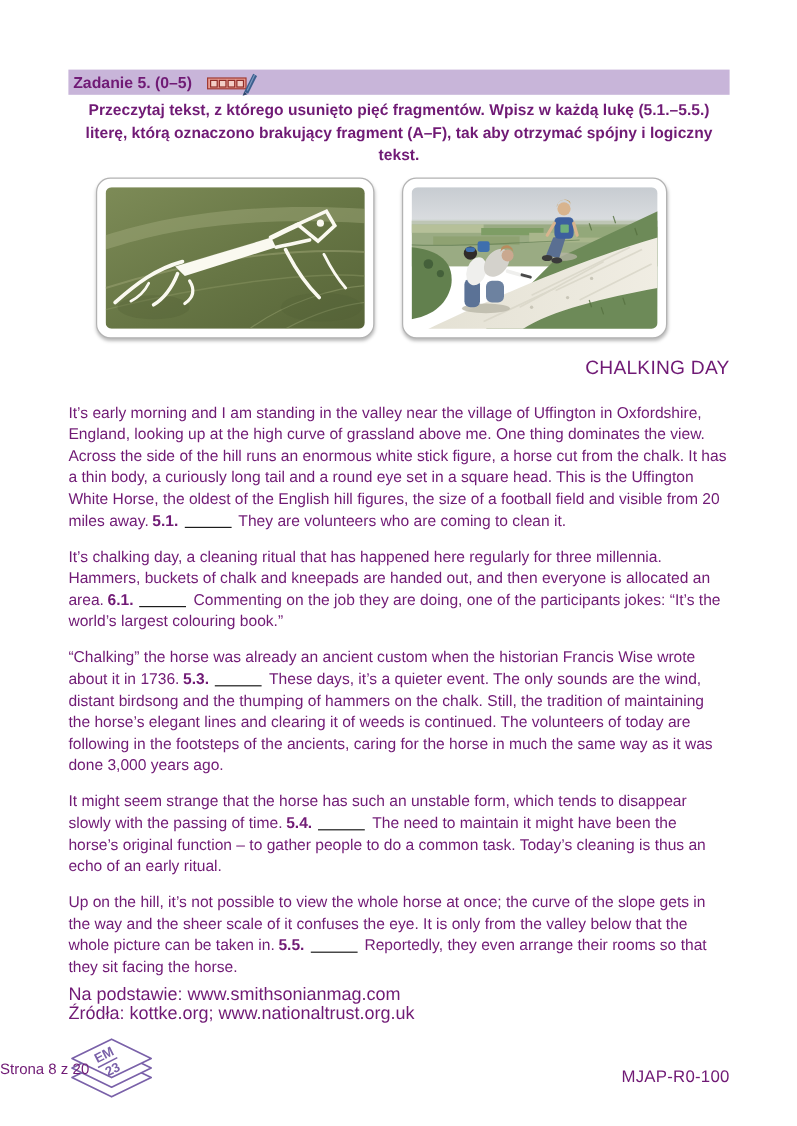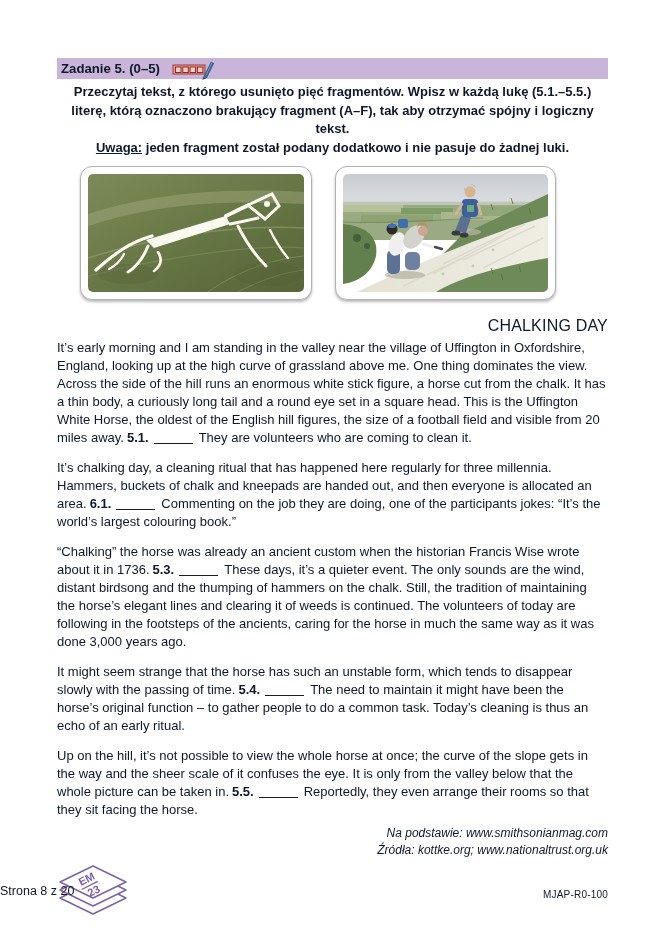--- a/index.html
+++ b/index.html
@@ -1,21 +1,21 @@
 <!DOCTYPE html>
 <html><head>
 <meta charset="utf-8">
 <style>
   html,body{margin:0;padding:0;background:#ffffff;}
   .page{
     position:relative;
     width:664px;height:938px;
     background:#ffffff;
     font-family:"Liberation Sans", sans-serif;
-    color:#0f172a;
+    color:#701a75;
     box-sizing:border-box;
     padding:58px 56px 0 57px;
     overflow:hidden;
   }
   .task-header{
     background:#c8b5d9;
     height:21px;
     display:flex;align-items:center;
     padding-left:4px;
     font-size:13.2px;font-weight:bold;
@@ -25,31 +25,31 @@
   .uwaga{text-decoration:underline;}
   .photos{display:flex;gap:23px;margin:9px 0 0 23px;}
   .frame{
     margin:0;background:#ffffff;
     border:1px solid #b3b3b3;border-radius:12px;
     padding:7px;box-shadow:0 2px 3px rgba(0,0,0,.28);
   }
   .frame svg{display:block;border-radius:5px;}
   .title{margin:17px 0 0;text-align:right;font-size:16px;font-weight:normal;letter-spacing:.2px;}
   .para{margin:12px 0 0;font-size:13px;line-height:18px;}
-  .para.first{margin-top:4px;}
+  .para.first{margin-top:18px;}
   .gap-num{margin-left:3px;}
   .blank{
     display:inline-block;width:39px;height:5px;
     border-bottom:1.5px solid #1c1c1c;
     margin:0 6px 0 5px;vertical-align:-2px;
   }
-  .sources{margin-top:6px;text-align:right;font-size:12px;line-height:16.5px;font-style:italic;}
+  .sources{margin-top:6px;font-size:15px;line-height:16.5px;}
   .footer-logo{position:absolute;left:57px;top:864px;}
   .page-num{position:absolute;left:0;right:0;top:884px;font-size:12.5px;}
-  .doc-code{position:absolute;right:56px;top:889px;font-size:10px;letter-spacing:.2px;}
+  .doc-code{position:absolute;right:56px;top:889px;font-size:14px;letter-spacing:.2px;}
 </style>
 </head>
 <body>
 
 <div class="page">
 
   <div class="task-header">
     <span>Zadanie 5. (0–5)</span>
     <span class="transfer-icon">
       <svg width="44" height="21" viewBox="0 0 44 21" aria-hidden="true">
@@ -60,21 +60,20 @@
         <rect x="25.4" y="8" width="5.5" height="5.5" fill="#f3cec6" stroke="#8f2d28" stroke-width="1"></rect>
         <path d="M31.5,17.5 L39,2.5 L42.2,4.3 L34.8,19.2 Z" fill="#3c5f8e"></path>
         <path d="M40.2,3.2 L34,16.5" stroke="#7b98bf" stroke-width="1" fill="none"></path>
         <path d="M31.5,17.5 L30.2,20.8 L34.2,19.5 Z" fill="#2b466b"></path>
       </svg>
     </span>
   </div>
 
   <div class="instructions">
     <div>Przeczytaj tekst, z którego usunięto pięć fragmentów. Wpisz w każdą lukę (5.1.–5.5.) literę, którą oznaczono brakujący fragment (A–F), tak aby otrzymać spójny i logiczny tekst.</div>
-    <div><span class="uwaga">Uwaga:</span><span> jeden fragment został podany dodatkowo i nie pasuje do żadnej luki.</span></div>
   </div>
 
   <div class="photos">
     <figure class="frame">
       <svg width="216" height="118" viewBox="0 0 216 118">
         <defs>
           <linearGradient id="grass1" x1="0" y1="0" x2="1" y2="1">
             <stop offset="0" stop-color="#7d8b57"></stop>
             <stop offset="0.55" stop-color="#667544"></stop>
             <stop offset="1" stop-color="#576438"></stop>

